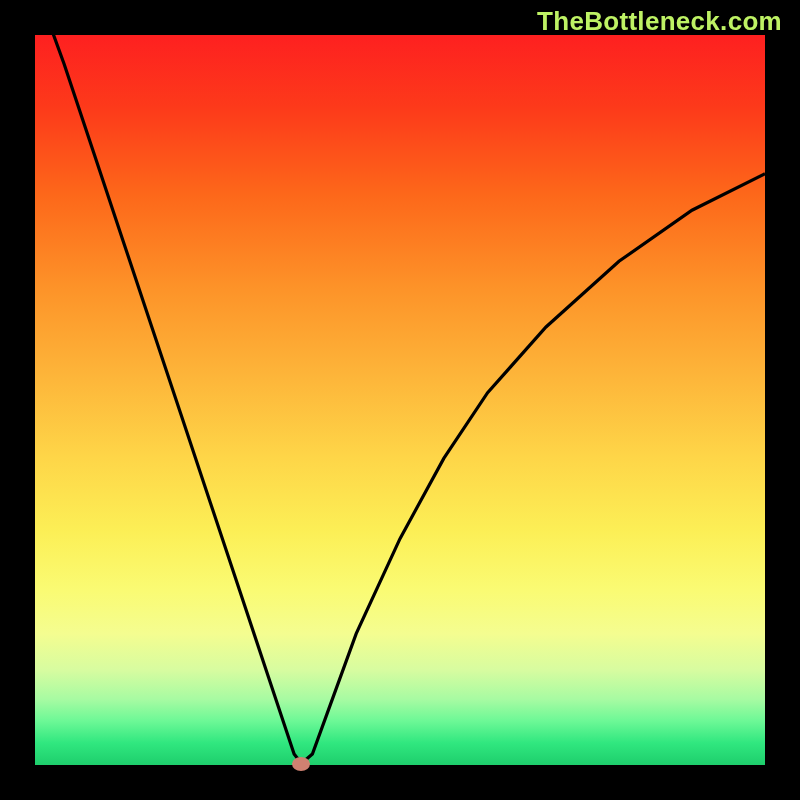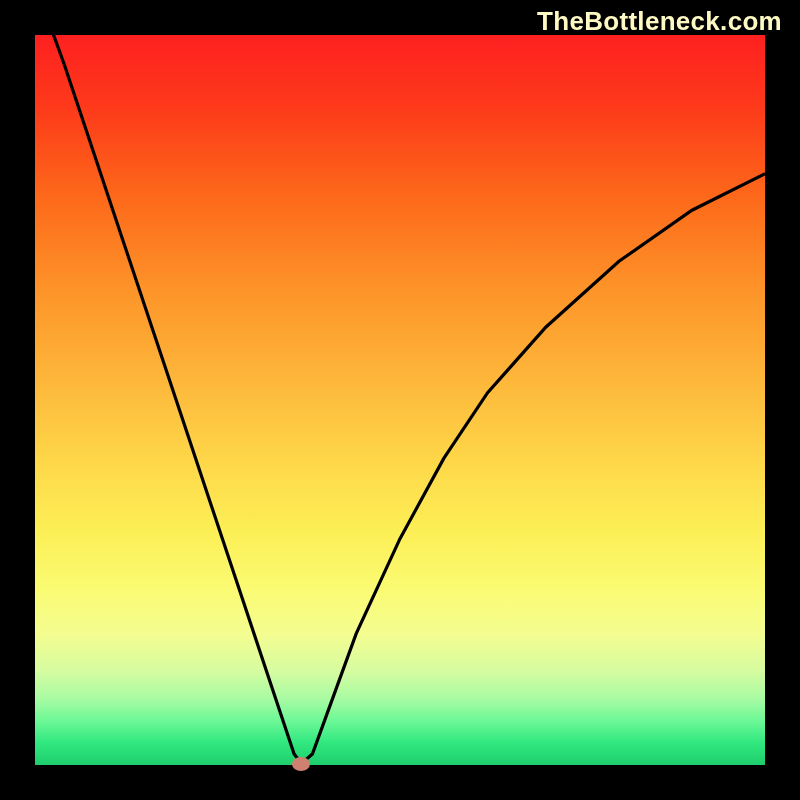--- a/index.html
+++ b/index.html
@@ -14,21 +14,21 @@
           #fed648 58%,
           #fcef56 68%,
           #fafb73 76%,
           #f4fd90 82%,
           #d7fca0 87%,
           #a7fba2 91%,
           #6cf896 94%,
           #30e77f 97%,
           #1ece6c 100%);
        }
-  .watermark{position:absolute;top:6px;right:18px;color:#fef9c3;font-size:26px;font-weight:600;letter-spacing:.3px}
+  .watermark{position:absolute;top:6px;right:18px;color:#bef264;font-size:26px;font-weight:600;letter-spacing:.3px}
   svg.curve{position:absolute;left:35px;top:35px;width:730px;height:730px;pointer-events:none}
   .marker{position:absolute;width:18px;height:14px;border-radius:50%;background:#cf8171;left:294px;top:752px}
 </style>
 </head>
 <body>
 
 <div class="frame">
   <div class="plot"></div>
 
   <svg class="curve" viewBox="0 0 730 730" preserveAspectRatio="none">

